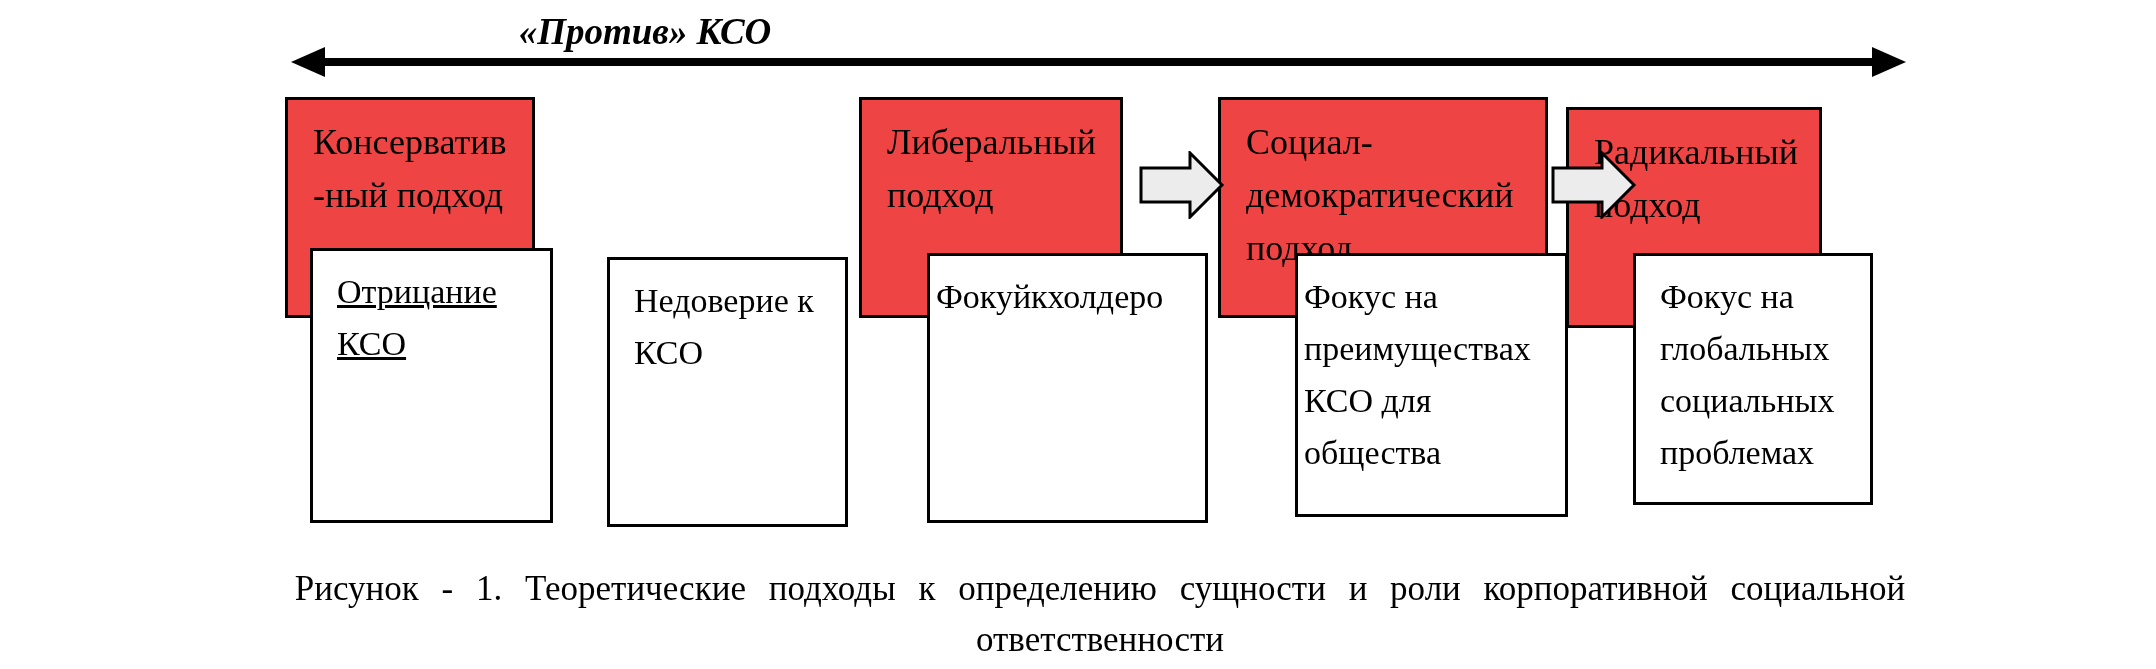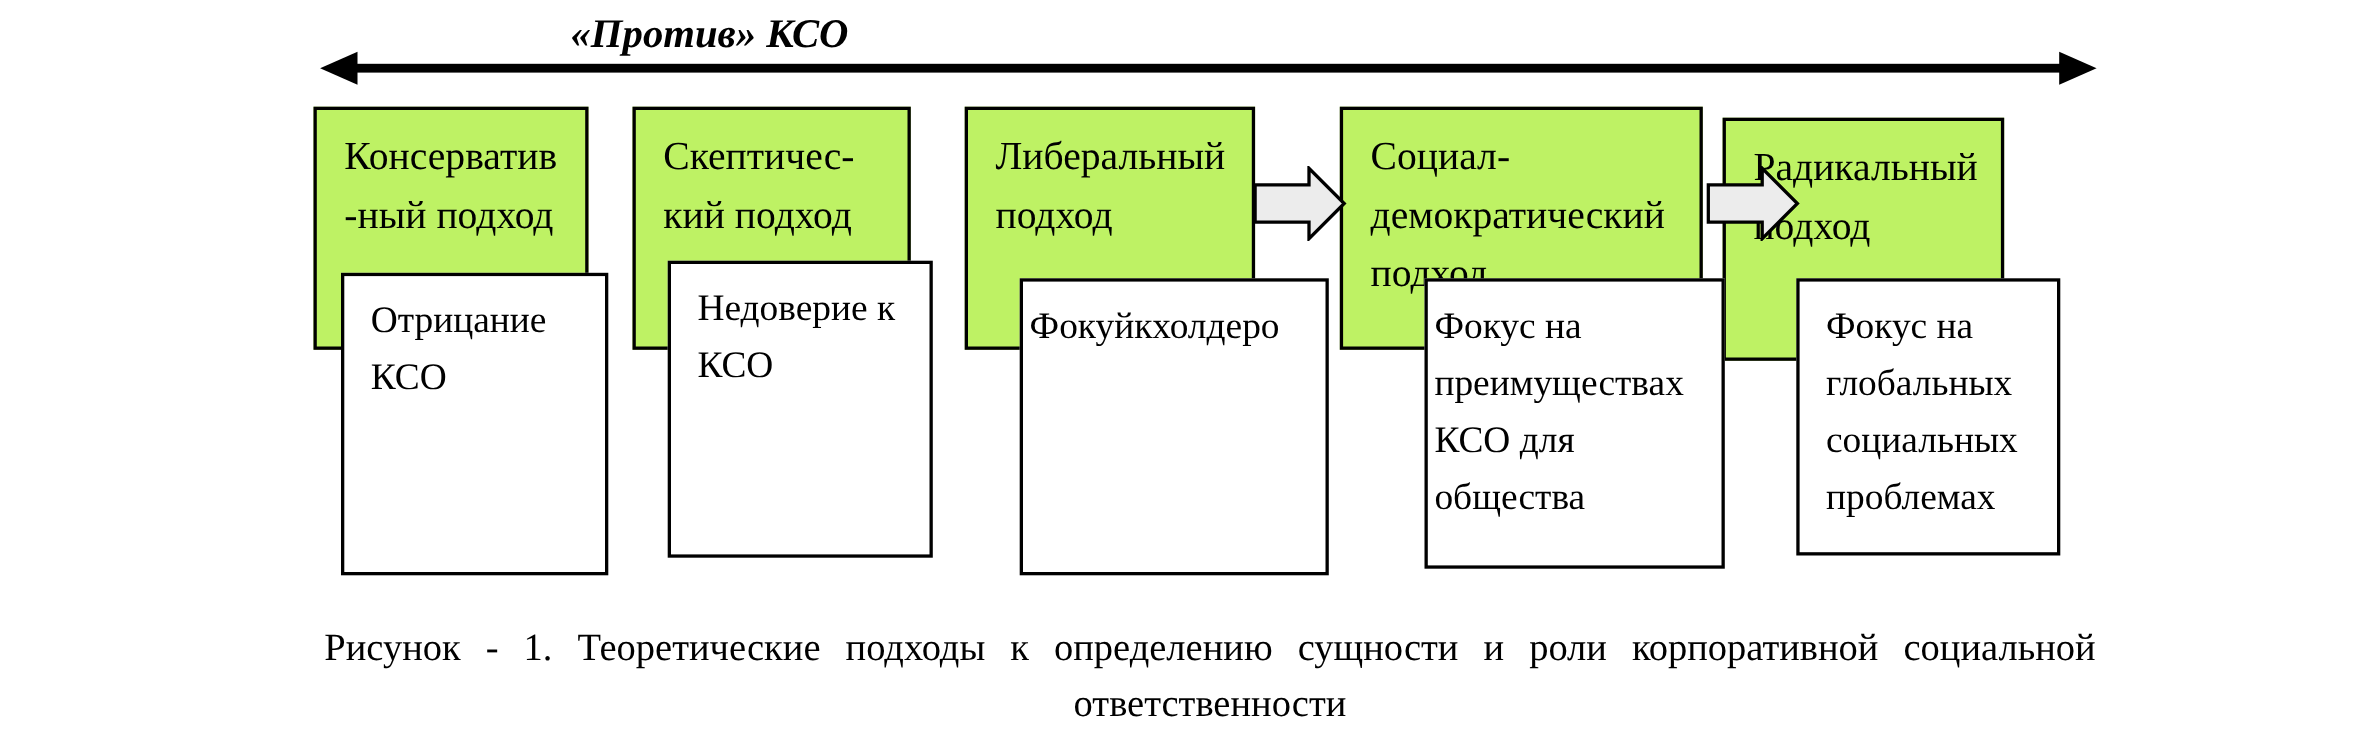--- a/index.html
+++ b/index.html
@@ -32,21 +32,21 @@
     position: absolute; top: 10px;
     font-size: 37px; font-weight: bold; font-style: italic;
     white-space: nowrap;
   }
   .label-against { left: 500px; width: 290px; text-align: center; }
   .label-for    { left: 886px; }
 
   
   .gbox {
     position: absolute; box-sizing: border-box;
-    background: #bef264; border: 3px solid #000000;
+    background: #ef4444; border: 3px solid #000000;
     top: 97px; height: 221px;
     font-size: 36px; line-height: 53px;
     padding: 16px 6px 0 25px;
     white-space: pre-line;
   }
   
   .nbox {
     position: absolute; box-sizing: border-box;
     background: #ffffff; border: 3px solid #000000;
     font-size: 34px; line-height: 52px;
@@ -70,40 +70,38 @@
 
 <div id="canvas">
 
   <div class="axis-line"></div>
   <div class="ah ah-left"></div>
   <div class="ah ah-right"></div>
   <div class="axis-label label-against">«Против» КСО</div>
 
   <div class="gbox" style="left:285px; width:250px;">Консерватив
 -ный подход</div>
-  <div class="gbox" style="left:575px; width:253px;">Скептичес-
-кий подход</div>
-  <div class="gbox" style="left:877px; width:264px;">Либеральный
+  <div class="gbox" style="left:859px; width:264px;">Либеральный
 подход</div>
   <div class="gbox" style="left:1218px; width:330px;">Социал-
 демократический
 подход</div>
   <div class="gbox" style="left:1566px; width:256px; top:107px;">Радикальный
 подход</div>
 
   <svg class="block-arrow" style="left:1139px;" width="86" height="68" viewBox="0 0 86 68">
     <polygon points="2,17 51,17 51,2 83,34 51,66 51,51 2,51" fill="#ececec" stroke="#000000" stroke-width="3"></polygon>
   </svg>
   <svg class="block-arrow" style="left:1551px;" width="86" height="68" viewBox="0 0 86 68">
     <polygon points="2,17 51,17 51,2 83,34 51,66 51,51 2,51" fill="#ececec" stroke="#000000" stroke-width="3"></polygon>
   </svg>
 
-  <div class="nbox" style="left:310px; top:248px; width:243px; height:275px;">Отрицание
+  <div class="nbox" style="left:310px; top:248px; width:243px; height:275px;text-decoration:underline;">Отрицание
 КСО</div>
-  <div class="nbox" style="left:607px; top:237px; width:241px; height:270px;">Недоверие к
+  <div class="nbox" style="left:607px; top:257px; width:241px; height:270px;">Недоверие к
 КСО</div>
   <div class="nbox center" style="left:927px; top:253px; width:281px; height:270px;">Фокуйкхолдеро</div>
   <div class="nbox center" style="left:1295px; top:253px; width:273px; height:264px;">Фокус на
 преимуществах
 КСО для
 общества</div>
   <div class="nbox" style="left:1633px; top:253px; width:240px; height:252px;">Фокус на
 глобальных
 социальных
 проблемах</div>

